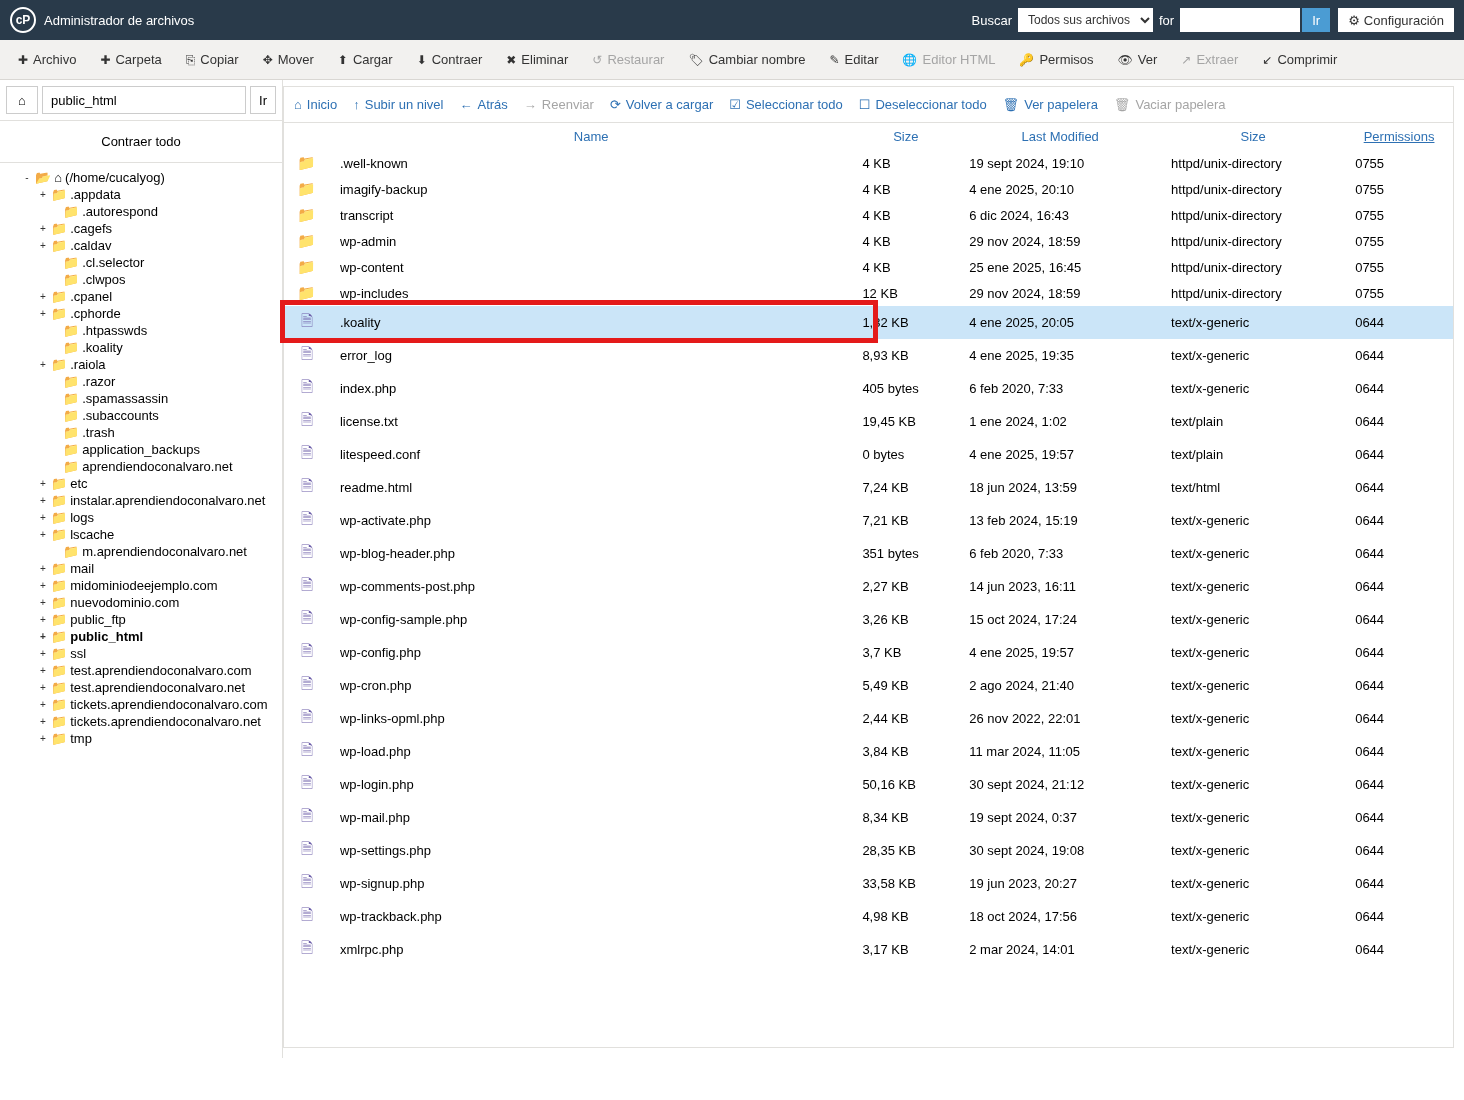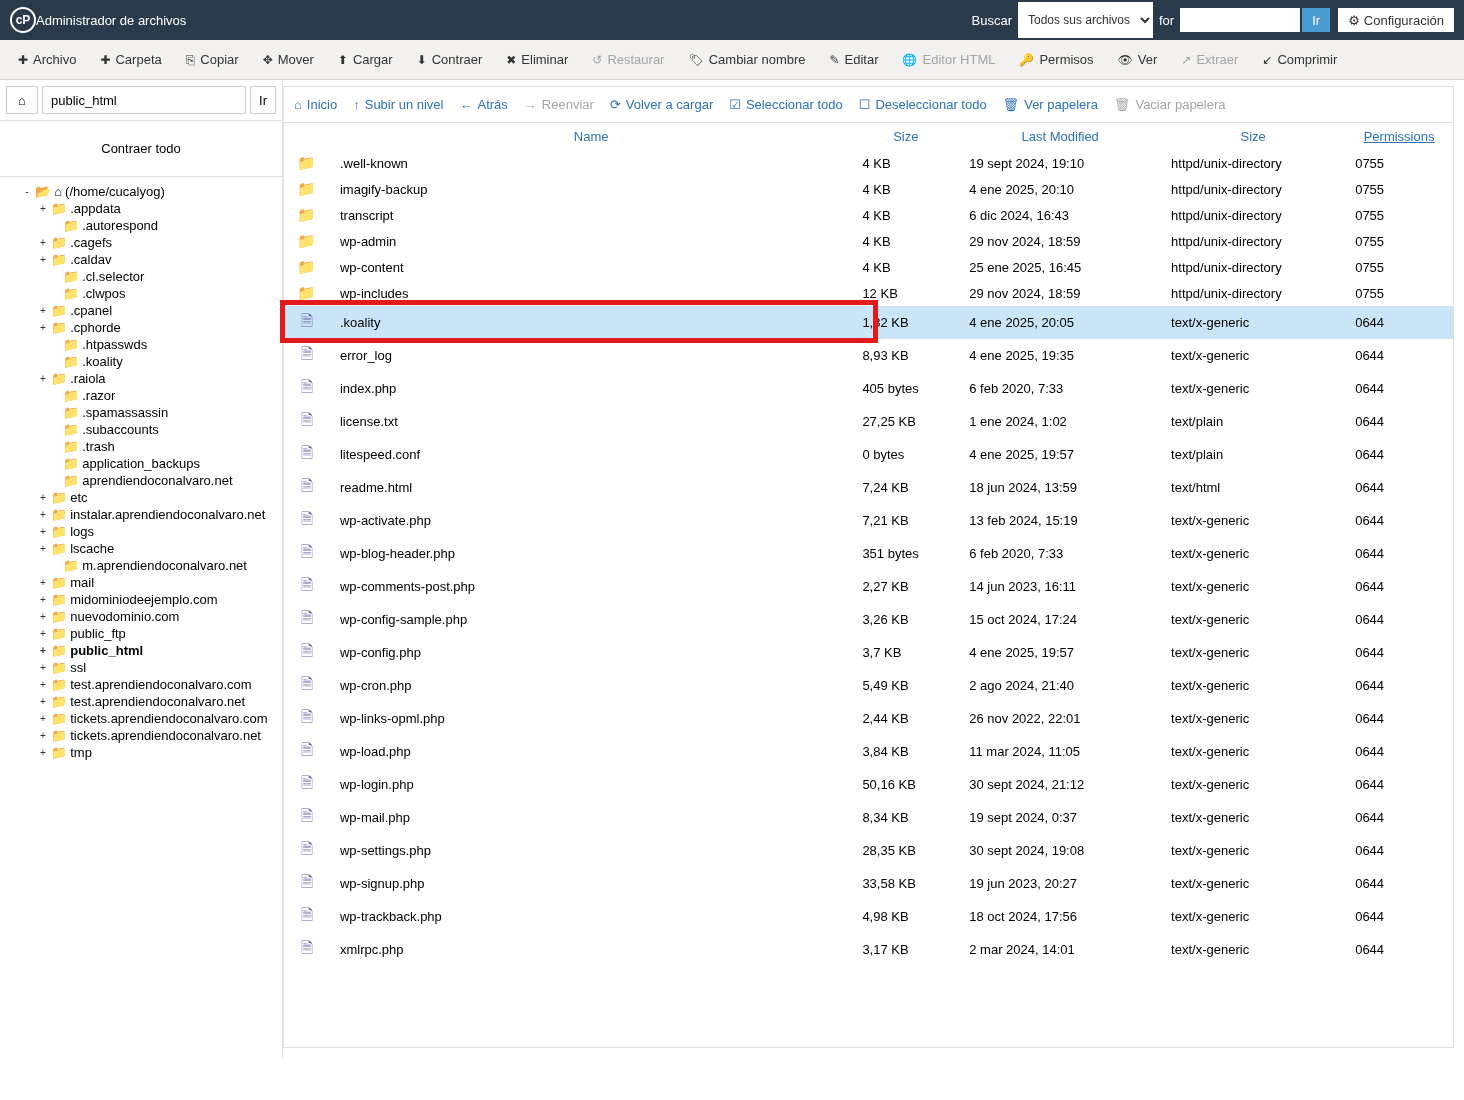--- a/index.html
+++ b/index.html
@@ -1,42 +1,42 @@
 <!DOCTYPE html>
 <html><head>
 <meta charset="utf-8">
 <style>
 * { margin: 0; padding: 0; box-sizing: border-box; font-family: "Helvetica Neue", Arial, sans-serif; font-size: 13px; }
 body { background: #fff; }
 
 
 .topbar { background: #293a4a; color: #fff; height: 40px; display: flex; align-items: center; padding: 0 10px; }
-.logo { display: flex; align-items: center; font-size: 15px; font-weight: 300; }
+.logo { display: flex; align-items: center; gap: 8px; font-size: 15px; font-weight: 300; }
 .logo-badge { width: 26px; height: 26px; border: 2px solid #fff; border-radius: 50%; display: flex; align-items: center; justify-content: center; font-weight: bold; font-size: 12px; }
 .topbar-spacer { flex: 1; }
 .topbar .search-label { margin: 0 6px; font-size: 13px; }
-.topbar select { height: 36px; background: #fff; color: #333; border: none; padding: 0 6px; font-size: 12px; }
+.topbar select { height: 24px; background: #fff; color: #333; border: none; padding: 0 6px; font-size: 12px; }
 .topbar input[type=text] { height: 24px; background: #fff; border: none; padding: 0 6px; width: 120px; }
 .topbar .go-btn { background: #4b9cd3; color: #fff; border: none; height: 24px; padding: 0 10px; margin-left: 2px; cursor: pointer; }
 .topbar .config-btn { background: #fff; color: #333; border: none; height: 24px; padding: 0 10px; margin-left: 8px; cursor: pointer; display: flex; align-items: center; gap: 4px; }
 
 
 .toolbar { background: #f2f1ef; border-bottom: 1px solid #d9d7d3; padding: 6px 8px; display: flex; flex-wrap: wrap; gap: 4px; }
 .toolbar-btn { background: transparent; border: none; padding: 6px 10px; cursor: pointer; display: inline-flex; align-items: center; gap: 5px; color: #333; font-size: 13px; }
 .toolbar-btn.disabled { color: #a5a5a5; cursor: default; }
 .toolbar-btn .icon { font-size: 12px; }
 
 
 .main { display: flex; height: calc(100vh - 40px - 44px - 38px); }
 .sidebar { width: 283px; border-right: 1px solid #e1e0dd; display: flex; flex-direction: column; }
 .path-bar { display: flex; padding: 6px; gap: 4px; align-items: stretch; }
 .path-bar .home-btn { width: 32px; border: 1px solid #ccc; background: #fff; display: flex; align-items: center; justify-content: center; cursor: pointer; }
 .path-bar input { flex: 1; border: 1px solid #ccc; padding: 4px 8px; height: 28px; }
 .path-bar .go-btn2 { border: 1px solid #ccc; background: #fff; padding: 0 8px; cursor: pointer; }
-.collapse-all { text-align: center; padding: 20px; border-top: 1px solid #e1e0dd; border-bottom: 1px solid #e1e0dd; cursor: pointer; }
+.collapse-all { text-align: center; padding: 13px; border-top: 1px solid #e1e0dd; border-bottom: 1px solid #e1e0dd; cursor: pointer; }
 .tree { flex: 1; overflow: auto; padding: 6px 4px; }
 .tree-item { display: flex; align-items: center; gap: 3px; padding: 1px 0 1px 0; white-space: nowrap; cursor: pointer; }
 .tree-item .expand { width: 10px; text-align: center; color: #333; font-size: 10px; }
 .tree-item .icon { color: #e7a83d; font-size: 13px; }
 .tree-item.bold { font-weight: bold; }
 .tree-depth-0 { padding-left: 18px; }
 .tree-depth-1 { padding-left: 34px; }
 .tree-depth-2 { padding-left: 46px; }
 
 
@@ -454,21 +454,21 @@
               <td class="icon-cell"><span class="file-icon">🗎</span></td>
     <td>index.php</td>
     <td>405 bytes</td>
     <td>6 feb 2020, 7:33</td>
     <td>text/x-generic</td>
     <td>0644</td>
             </tr>
             <tr class="row">
               <td class="icon-cell"><span class="file-icon">🗎</span></td>
     <td>license.txt</td>
-    <td>27,25 KB</td>
+    <td>19,45 KB</td>
     <td>1 ene 2024, 1:02</td>
     <td>text/plain</td>
     <td>0644</td>
             </tr>
             <tr class="row">
               <td class="icon-cell"><span class="file-icon">🗎</span></td>
     <td>litespeed.conf</td>
     <td>0 bytes</td>
     <td>4 ene 2025, 19:57</td>
     <td>text/plain</td>

